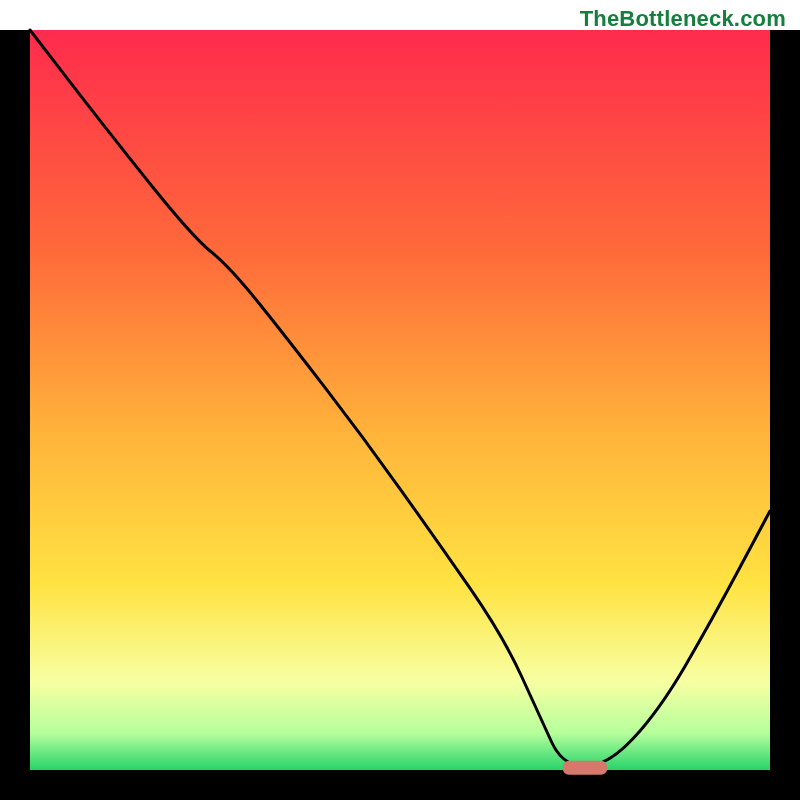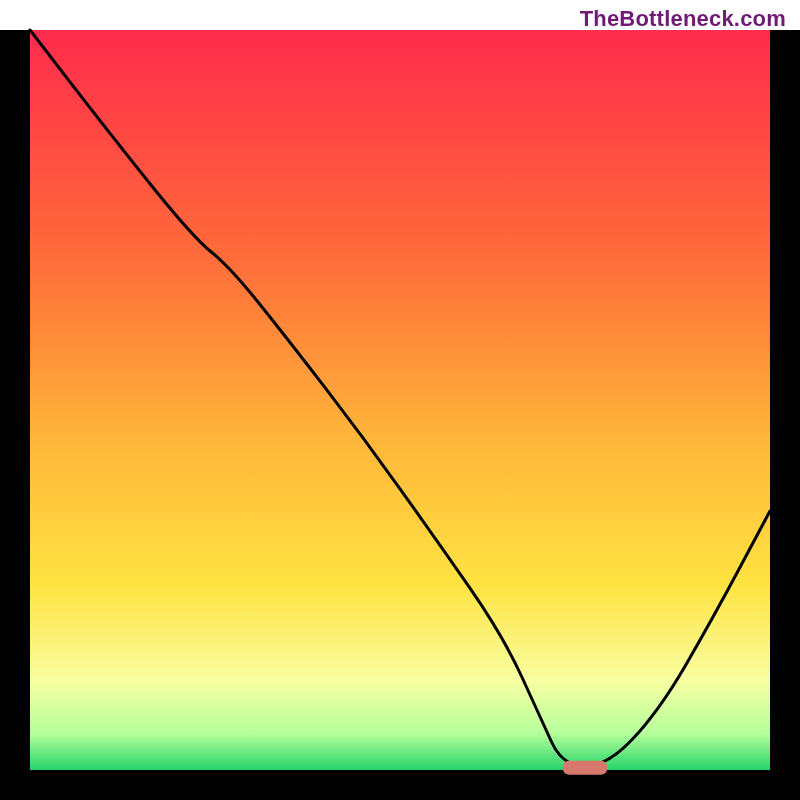--- a/index.html
+++ b/index.html
@@ -14,21 +14,21 @@
     position: relative;
     width: 800px;
     height: 800px;
   }
   .watermark {
     position: absolute;
     top: 6px;
     right: 14px;
     font-size: 22px;
     font-weight: 600;
-    color: #701a75;
+    color: #15803d;
     letter-spacing: 0.2px;
     z-index: 10;
   }
   svg {
     display: block;
   }
 </style>
 </head>
 <body>
 

